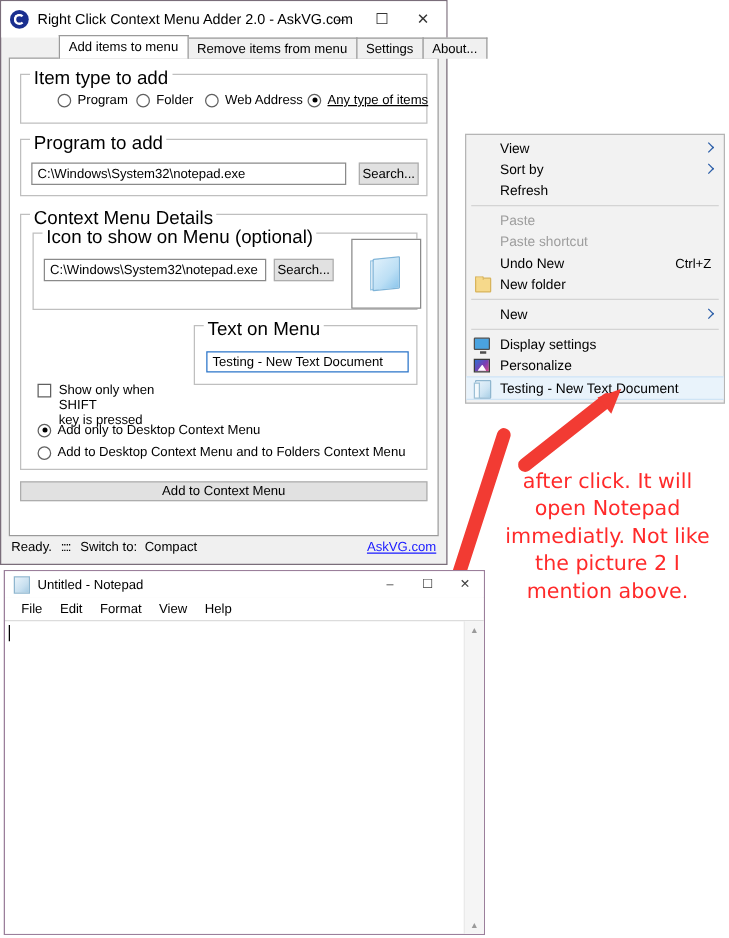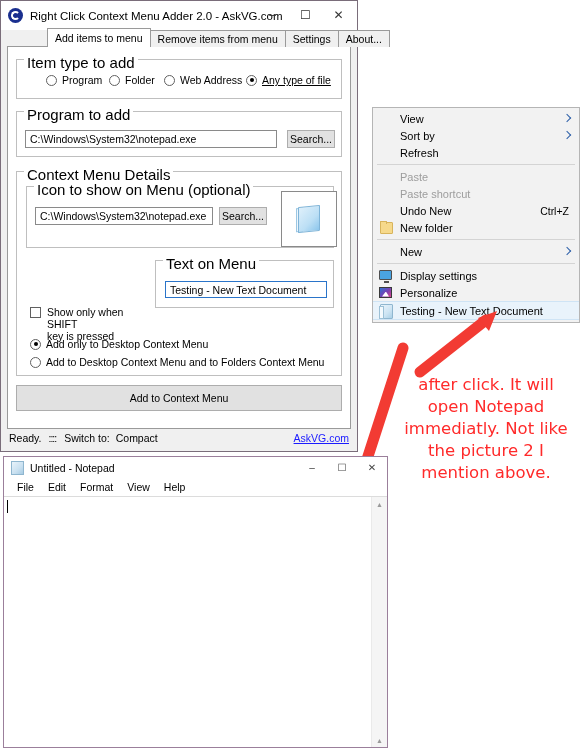--- a/index.html
+++ b/index.html
@@ -487,21 +487,21 @@
       <label class="radio" style="left:92px; top:14px;">
         <span class="dot"></span>
         <span>Folder</span>
       </label>
       <label class="radio" style="left:147px; top:14px;">
         <span class="dot"></span>
         <span>Web Address</span>
       </label>
       <label class="radio on" style="left:229px; top:14px;">
         <span class="dot"></span>
-        <span class="ulined">Any type of file</span>
+        <span class="ulined">Any type of items</span>
       </label>
     </div>
 
     <div class="group" style="left:8px; top:64px; width:326px; height:46px;">
       <span class="glabel">Program to add</span>
       <div class="textbox" style="left:8px; top:18px; width:252px; height:18px;" title="C:\Windows\System32\notepad.exe">C:\Windows\System32\notepad.exe</div>
       <div class="btn" style="left:270px; top:18px; width:48px; height:18px;">Search...</div>
     </div>
 
     <div class="group" style="left:8px; top:124px; width:326px; height:205px;">
@@ -536,21 +536,21 @@
       <label class="radio on" style="left:13px; top:166px;">
         <span class="dot"></span>
         <span>Add only to Desktop Context Menu</span>
       </label>
       <label class="radio" style="left:13px; top:184px;">
         <span class="dot"></span>
         <span>Add to Desktop Context Menu and to Folders Context Menu</span>
       </label>
     </div>
 
-    <div class="btn" style="left:8px; top:338px; width:326px; height:26px;">Add to Context Menu</div>
+    <div class="btn" style="left:8px; top:338px; width:326px; height:16px;">Add to Context Menu</div>
 
   </div>
 
   <div class="statusbar" style="left:8px; right:8px; bottom:4px;">
     <span>Ready.</span>
     <span style="margin-left:7px; letter-spacing:-1px;">::::</span>
     <span style="margin-left:8px;">Switch to:</span>
     <span style="margin-left:6px;">Compact</span>
     <span style="margin-left:auto;" class="link">AskVG.com</span>
   </div>

